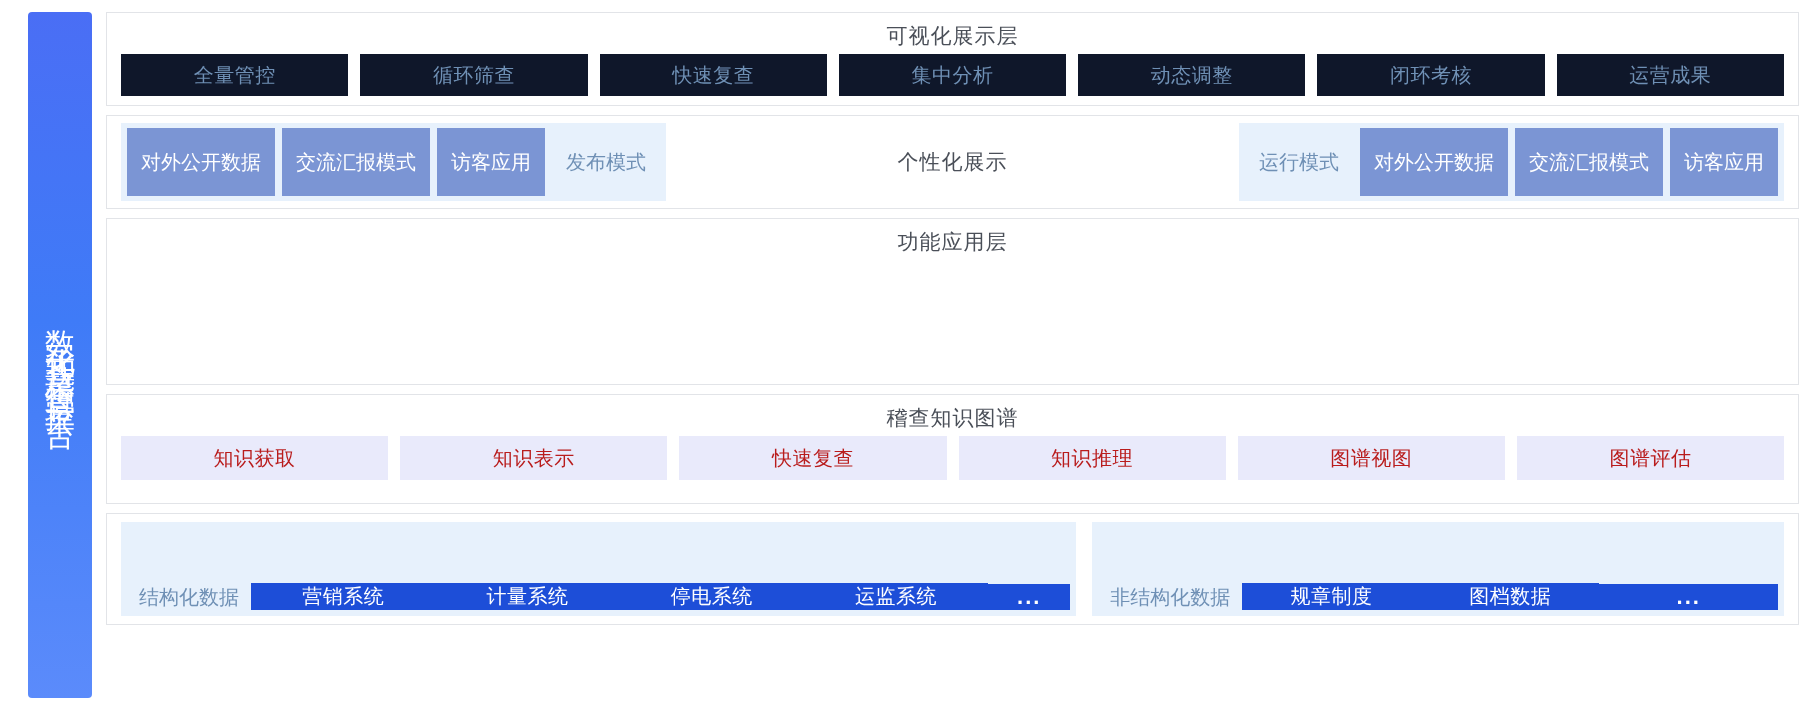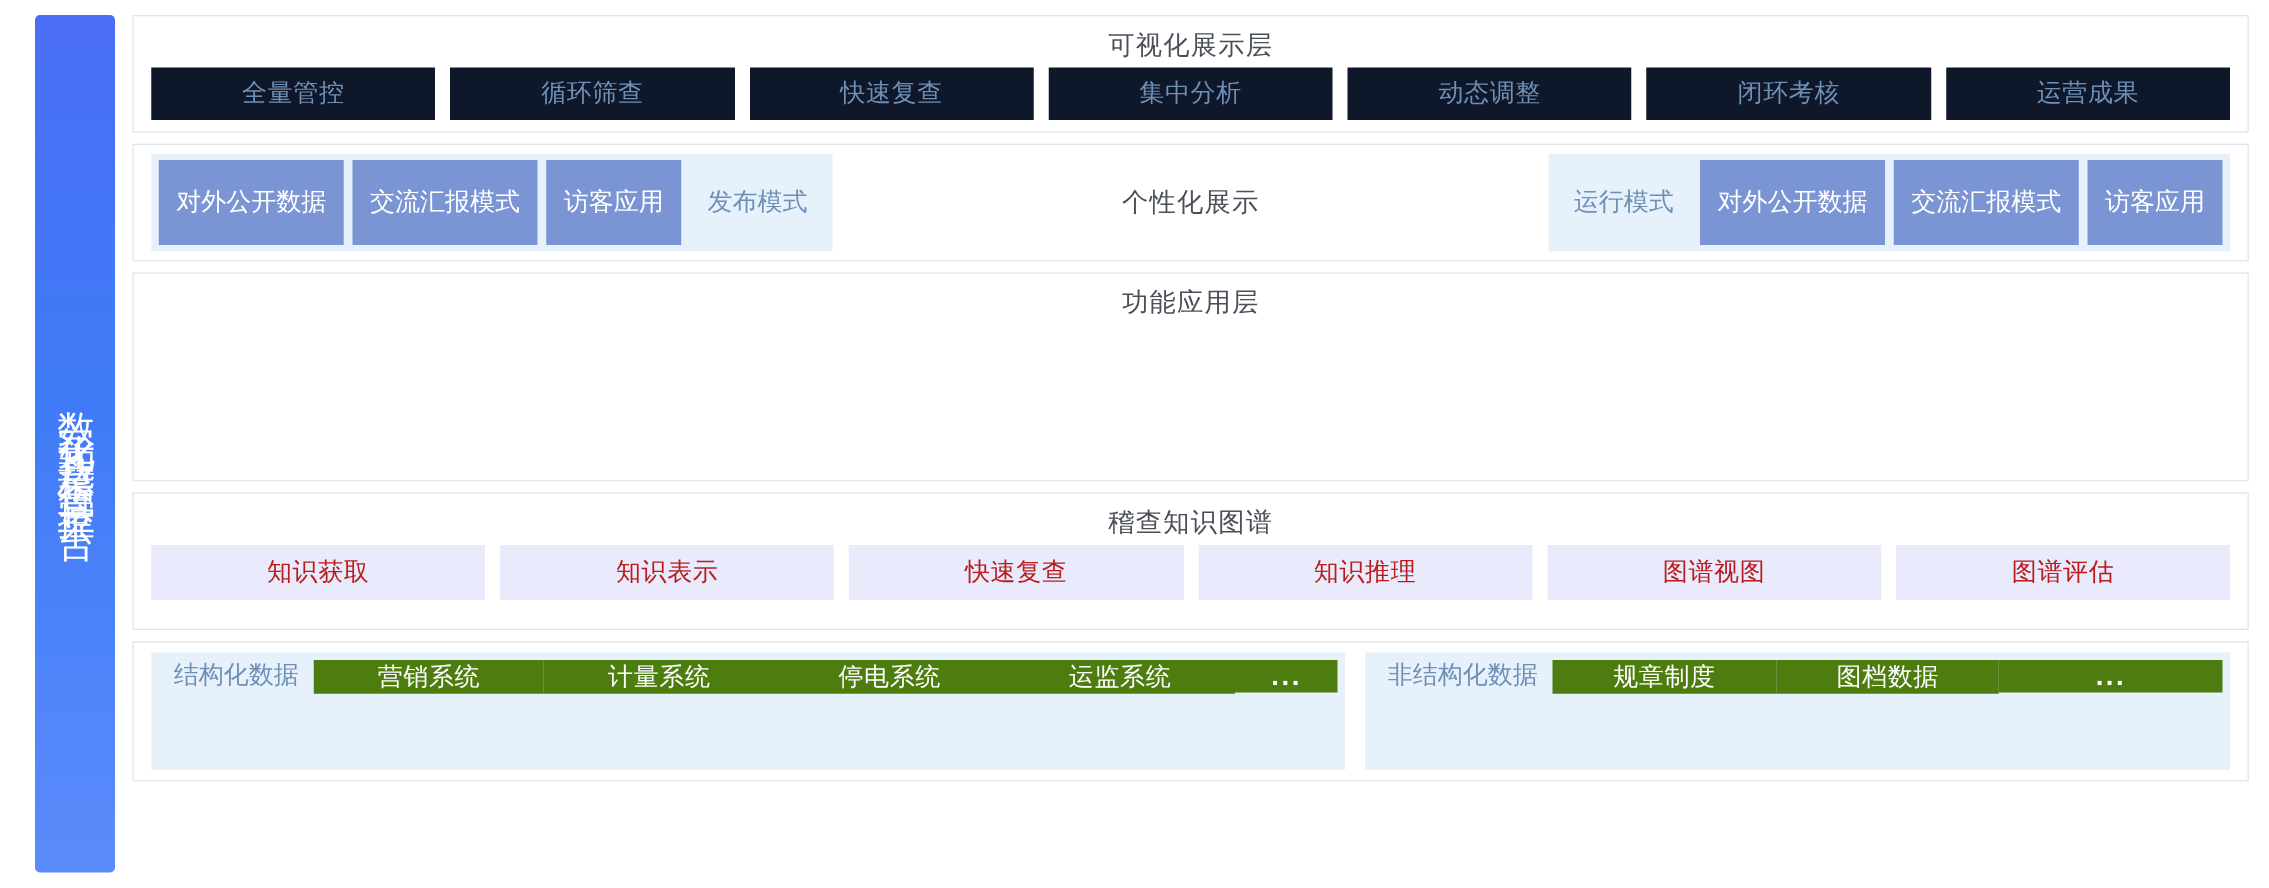--- a/index.html
+++ b/index.html
@@ -115,33 +115,33 @@
   .panel-func .chip { background: #e8f8f4; color: #7b9fd1; min-height: 68px; }
 
   
   .panel-kg { height: 110px; }
   .panel-kg .chip { background: #e9eafb; color: #b91c1c; height: 44px; padding: 0 4px; }
 
   
   .panel-data { height: 112px; padding: 8px 14px; flex-direction: row; align-items: stretch; gap: 16px; }
   .data-group {
     background: #e7f1fc;
-    display: flex; align-items: flex-start; gap: 0;
+    display: flex; align-items: flex-end; gap: 0;
     padding: 6px 6px;
   }
   .data-group.structured   { flex: 1 1 58%; }
   .data-group.unstructured { flex: 1 1 42%; }
   .data-label {
     display: flex; align-items: center; justify-content: center;
     text-align: center; font-size: 20px; line-height: 1.25;
     color: #6f90b5; padding: 0 12px; flex: 0 0 auto; min-width: 86px;
   }
   .data-chip {
     flex: 1 1 0;
-    background: #4d7c0f; color: #ffffff;
+    background: #1d4ed8; color: #ffffff;
     display: flex; align-items: center; justify-content: center;
     font-size: 20px; letter-spacing: .5px;
   }
   .data-chip.ellipsis { flex: 0 0 82px; font-size: 22px; font-weight: 700; letter-spacing: 2px; }
   .data-chip.ellipsis-wide { flex: 1 1 0; font-size: 22px; font-weight: 700; letter-spacing: 2px; }
 </style>
 </head>
 <body>
 
 <div class="page">

